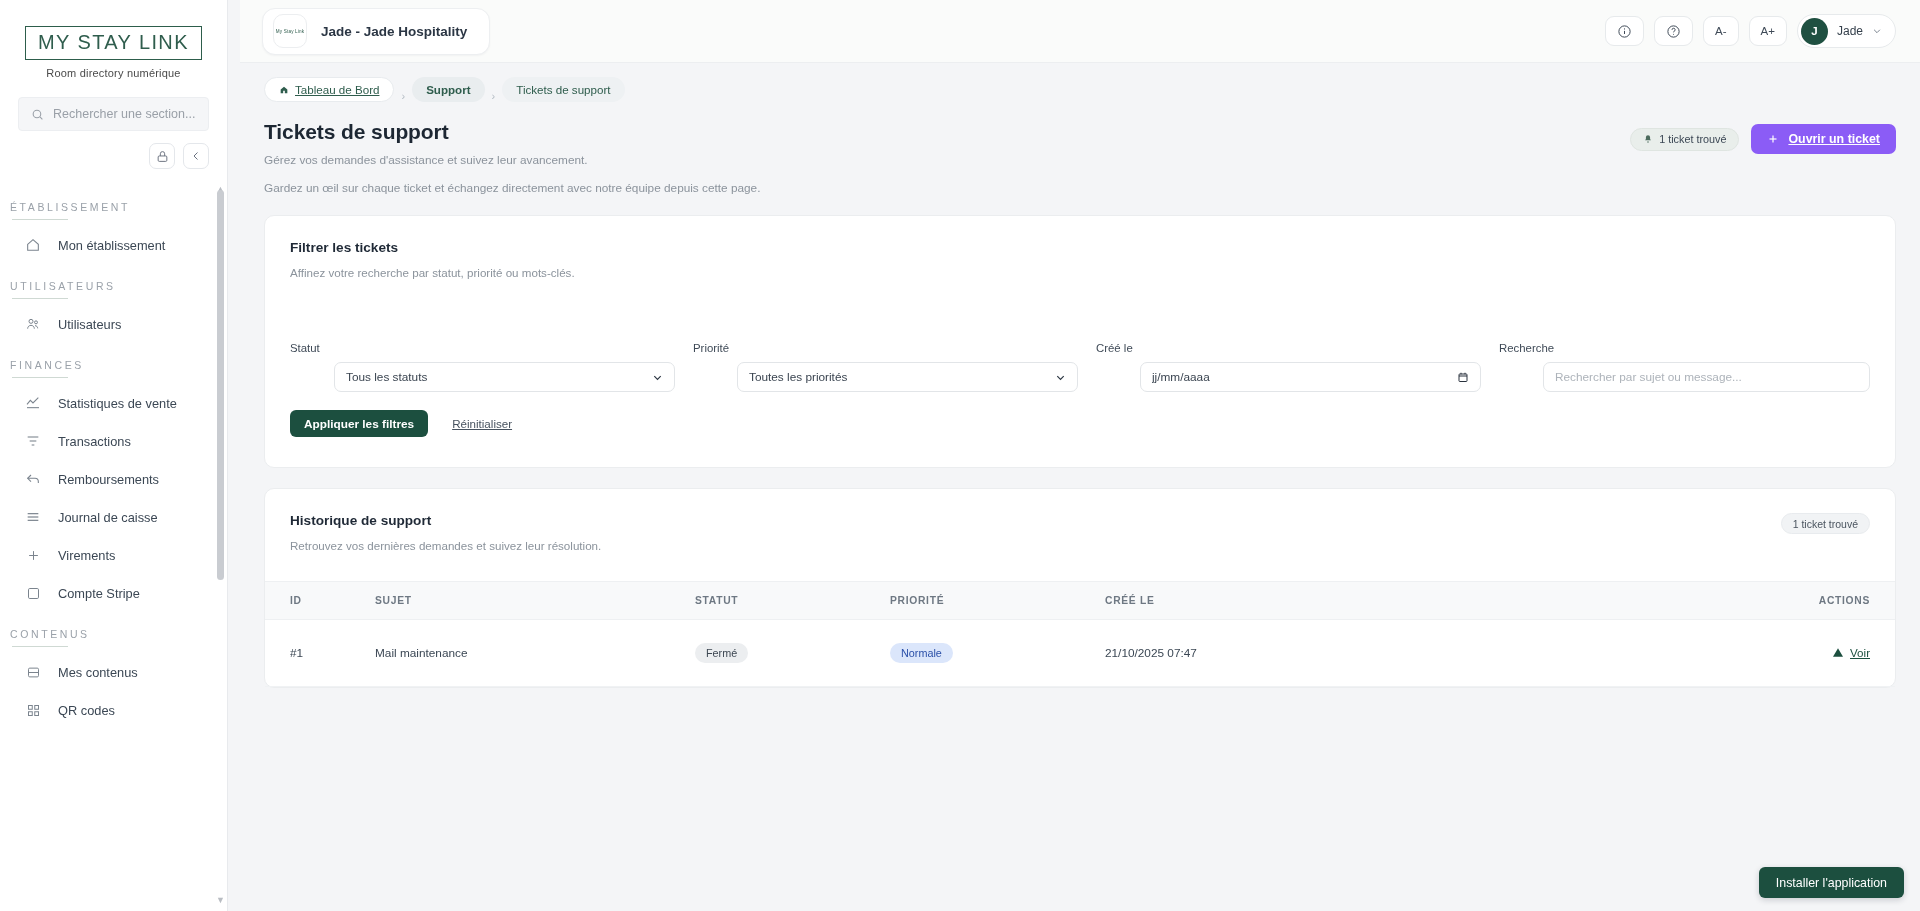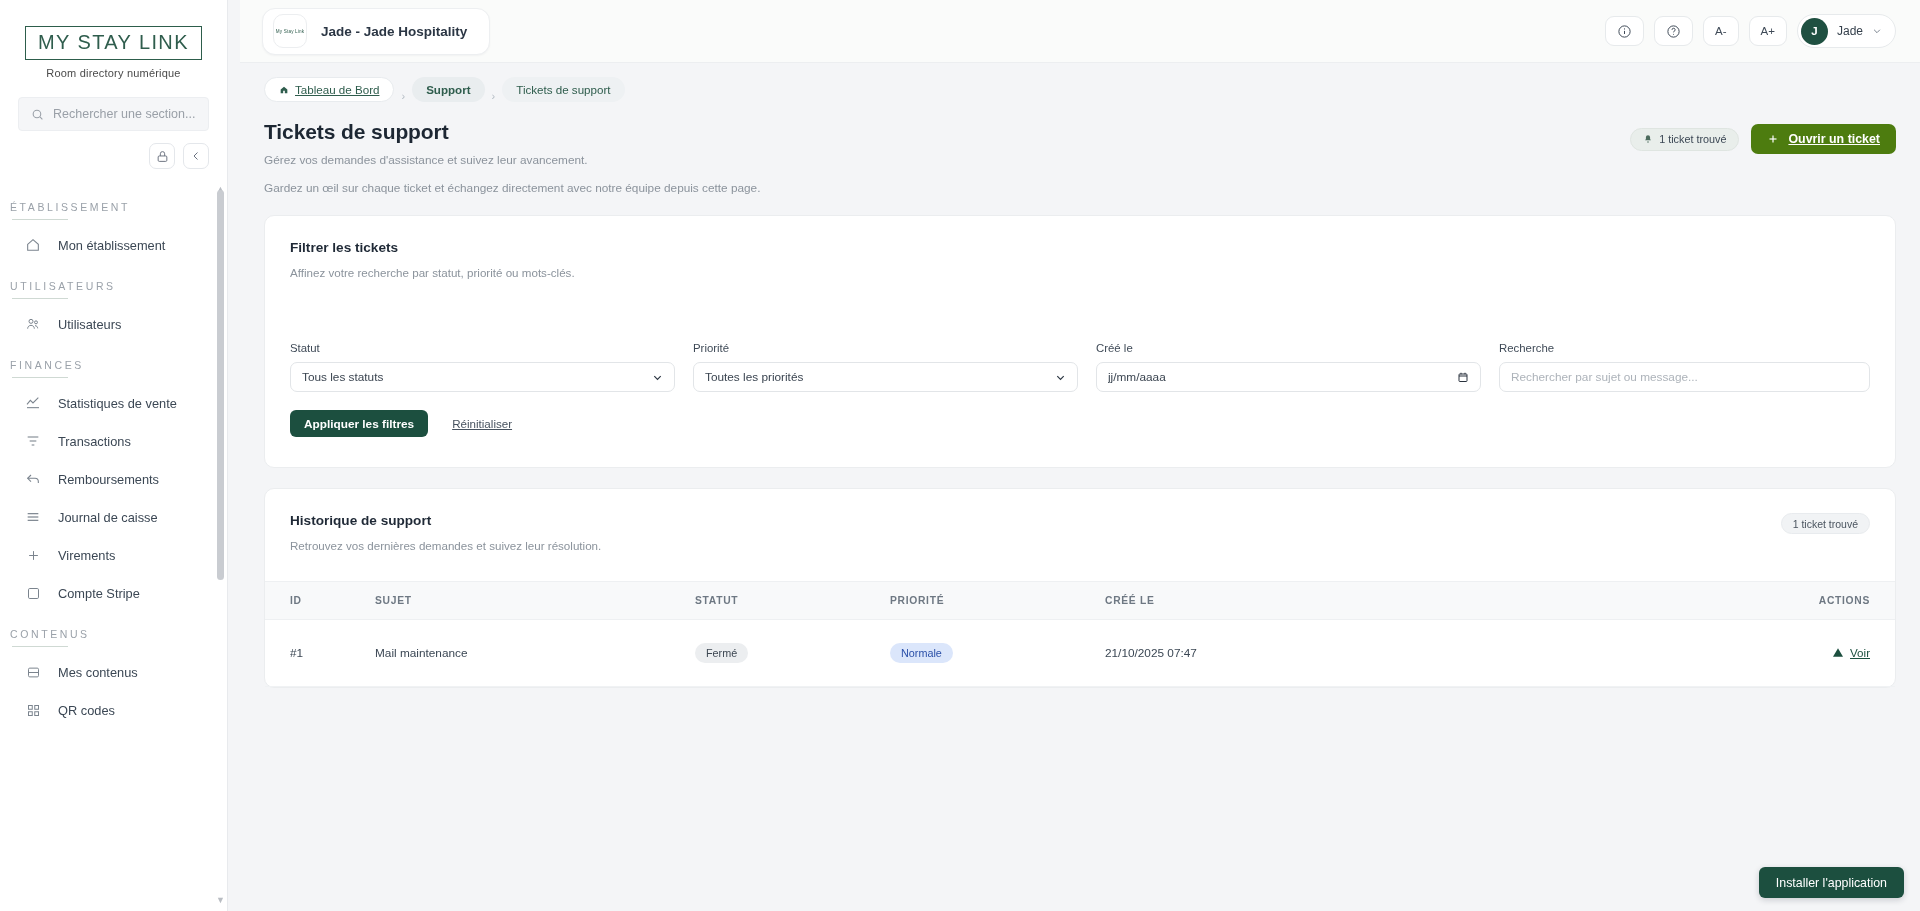--- a/index.html
+++ b/index.html
@@ -111,42 +111,42 @@
   .page-sub { font-size: 11.8px; color: #8b939c; margin-top: 9px; }
   .page-sub2 { font-size: 11.8px; color: #8b939c; margin-top: 14px; }
 
   .head-right { display: flex; align-items: center; gap: 12px; padding-top: 4px; }
   .pill-count {
     height: 23px; border-radius: 12px; background: #e9eeeb; border:1px solid #dfe5e1;
     display: flex; align-items: center; gap: 6px; padding: 0 12px;
     font-size: 10.8px; color: #3b4754;
   }
   .btn-primary {
-    background: #4d7c0f; color: #fff; border-radius: 7px; height: 30px;
+    background: #8b5cf6; color: #fff; border-radius: 7px; height: 30px;
     display: flex; align-items: center; gap: 9px; padding: 0 16px;
     font-size: 12.4px; font-weight: 600; cursor: pointer;
   }
   .btn-primary .lbl { text-decoration: underline; }
 
   .card {
     background: #fff; border: 1px solid #ebedef; border-radius: 10px;
     margin-top: 20px;
   }
   .card-head { padding: 24px 25px 0 25px; }
   .card-title { font-size: 13.6px; color: #1f2936; font-weight: 600; }
   .card-sub { font-size: 11.6px; color: #8b939c; margin-top: 11px; }
 
   .filters { display: flex; gap: 18px; padding: 63px 25px 0 25px; }
   .field { display: flex; flex-direction: column; gap: 8px; }
   .f1 { width: 385px; } .f2 { width: 385px; } .f3 { width: 385px; } .f4 { flex: 1 1 auto; }
   .field label { font-size: 11.4px; color: #3f4a57; }
   .ctl {
     height: 30px; border: 1px solid #e2e5e8; border-radius: 7px; background: #fff;
     display: flex; align-items: center; justify-content: space-between;
-    padding: 0 11px; font-size: 11.8px; color: #3a4personally;
+    padding: 0 11px; font-size: 11.8px; color: #3a4personally; margin-left: 44px;
   }
   .ctl { color: #3a4450; }
   .ctl.placeholder { color: #adb3ba; }
   .ctl .cv { overflow: hidden; white-space: nowrap; }
   .chev { color: #2c3642; font-size: 10px; }
 
   .filter-actions { display: flex; align-items: center; gap: 24px; padding: 18px 25px 30px 25px; }
   .btn-apply {
     background: #1c4f3f; color: #fff; border-radius: 6px; height: 27px;
     display: flex; align-items: center; padding: 0 14px;

